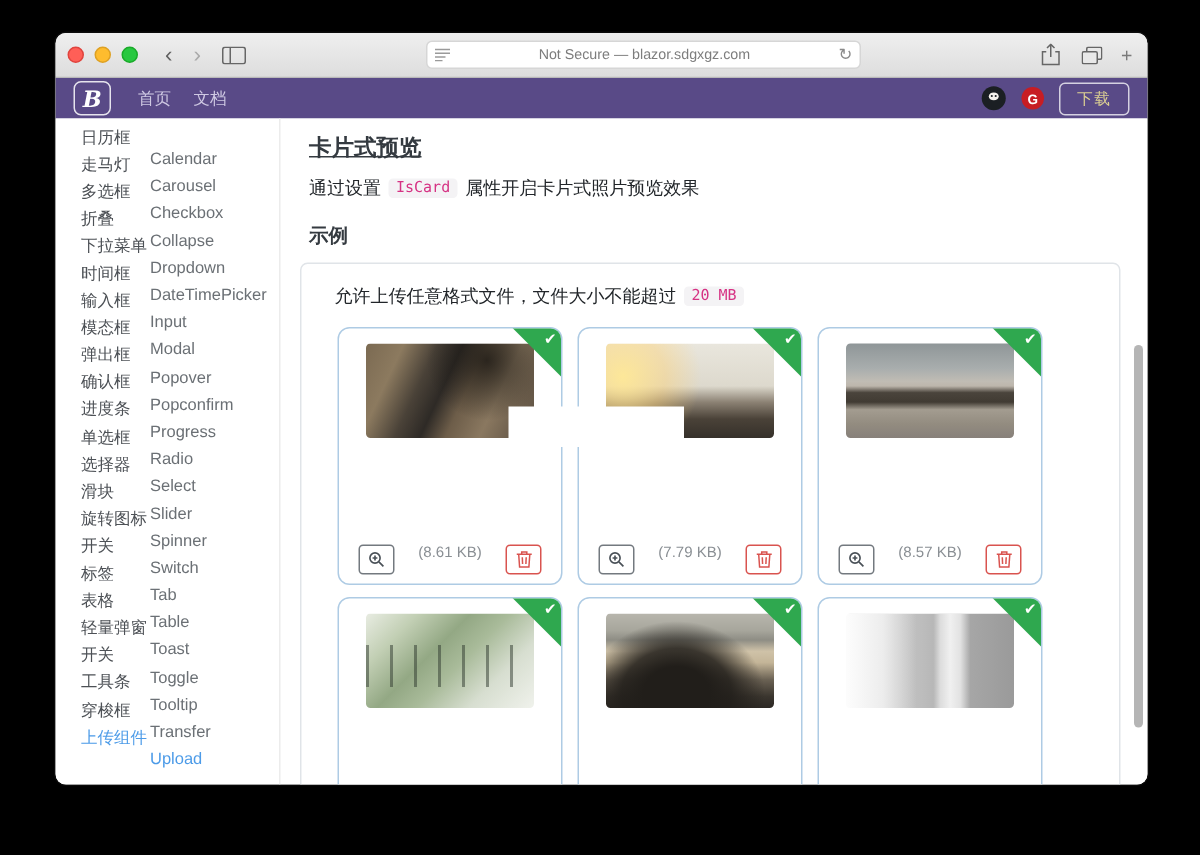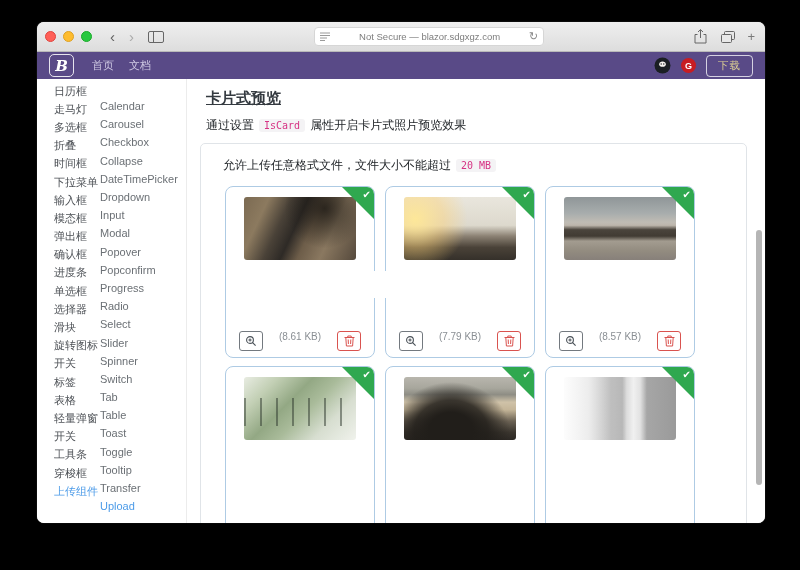--- a/index.html
+++ b/index.html
@@ -26,21 +26,21 @@
   }
   .traffic { display:flex; gap:7px; margin-right:8px; }
   .traffic span { width:11px; height:11px; border-radius:50%; display:block; }
   .tl-red { background:#ff5f57; border:1px solid #e0443e; }
   .tl-yellow { background:#febc2e; border:1px solid #dea123; }
   .tl-green { background:#28c840; border:1px solid #1aab29; }
   .nav-arrow { font-size:15px; line-height:1; color:#616161; padding:0 4px; font-weight:400; }
   .nav-arrow.fwd { color:#aaaaaa; }
   .tb-icon { display:flex; align-items:center; justify-content:center; padding:0 4px; }
   .address-field {
-    margin:0 auto; width:230px; height:19px; background:#fff;
+    margin:0 auto; width:290px; height:19px; background:#fff;
     border:1px solid #d6d6d6; border-radius:4px;
     display:flex; align-items:center; padding:0 5px;
   }
   .address-text {
     flex:1; text-align:center; font-size:9.5px; color:#7d7d7d;
     white-space:nowrap; overflow:hidden;
   }
   .reader-glyph svg, .tb-icon svg { display:block; }
   .refresh-glyph { font-size:11px; color:#8a8a8a; }
   .plus-glyph { font-size:13px; color:#7a7a7a; padding:0 2px; }
@@ -247,26 +247,26 @@
   </div>
         <div class="sb-item">
     <span class="zh">多选框</span>
     <span class="en">Checkbox</span>
   </div>
         <div class="sb-item">
     <span class="zh">折叠</span>
     <span class="en">Collapse</span>
   </div>
         <div class="sb-item">
+    <span class="zh">下拉菜单</span>
+    <span class="en">Dropdown</span>
+  </div>
+        <div class="sb-item">
     <span class="zh">时间框</span>
     <span class="en">DateTimePicker</span>
-  </div>
-        <div class="sb-item">
-    <span class="zh">下拉菜单</span>
-    <span class="en">Dropdown</span>
   </div>
         <div class="sb-item">
     <span class="zh">输入框</span>
     <span class="en">Input</span>
   </div>
         <div class="sb-item">
     <span class="zh">模态框</span>
     <span class="en">Modal</span>
   </div>
         <div class="sb-item">
@@ -331,20 +331,21 @@
   </div>
       </div>
 
     <div class="content">
       <div class="page-title">卡片式预览</div>
       <div class="desc-line">
         <span>通过设置</span>
         <span class="code-chip">IsCard</span>
         <span>属性开启卡片式照片预览效果</span>
       </div>
+      <div class="example-label">示例</div>
 
       <div class="demo-box">
         <div class="hint-line">
           <span>允许上传任意格式文件，文件大小不能超过</span>
           <span class="code-chip">20 MB</span>
         </div>
         <div class="card-grid">
             <div class="upload-card">
     <span class="card-check-corner"></span>
     <span class="card-check-glyph">✔</span>

